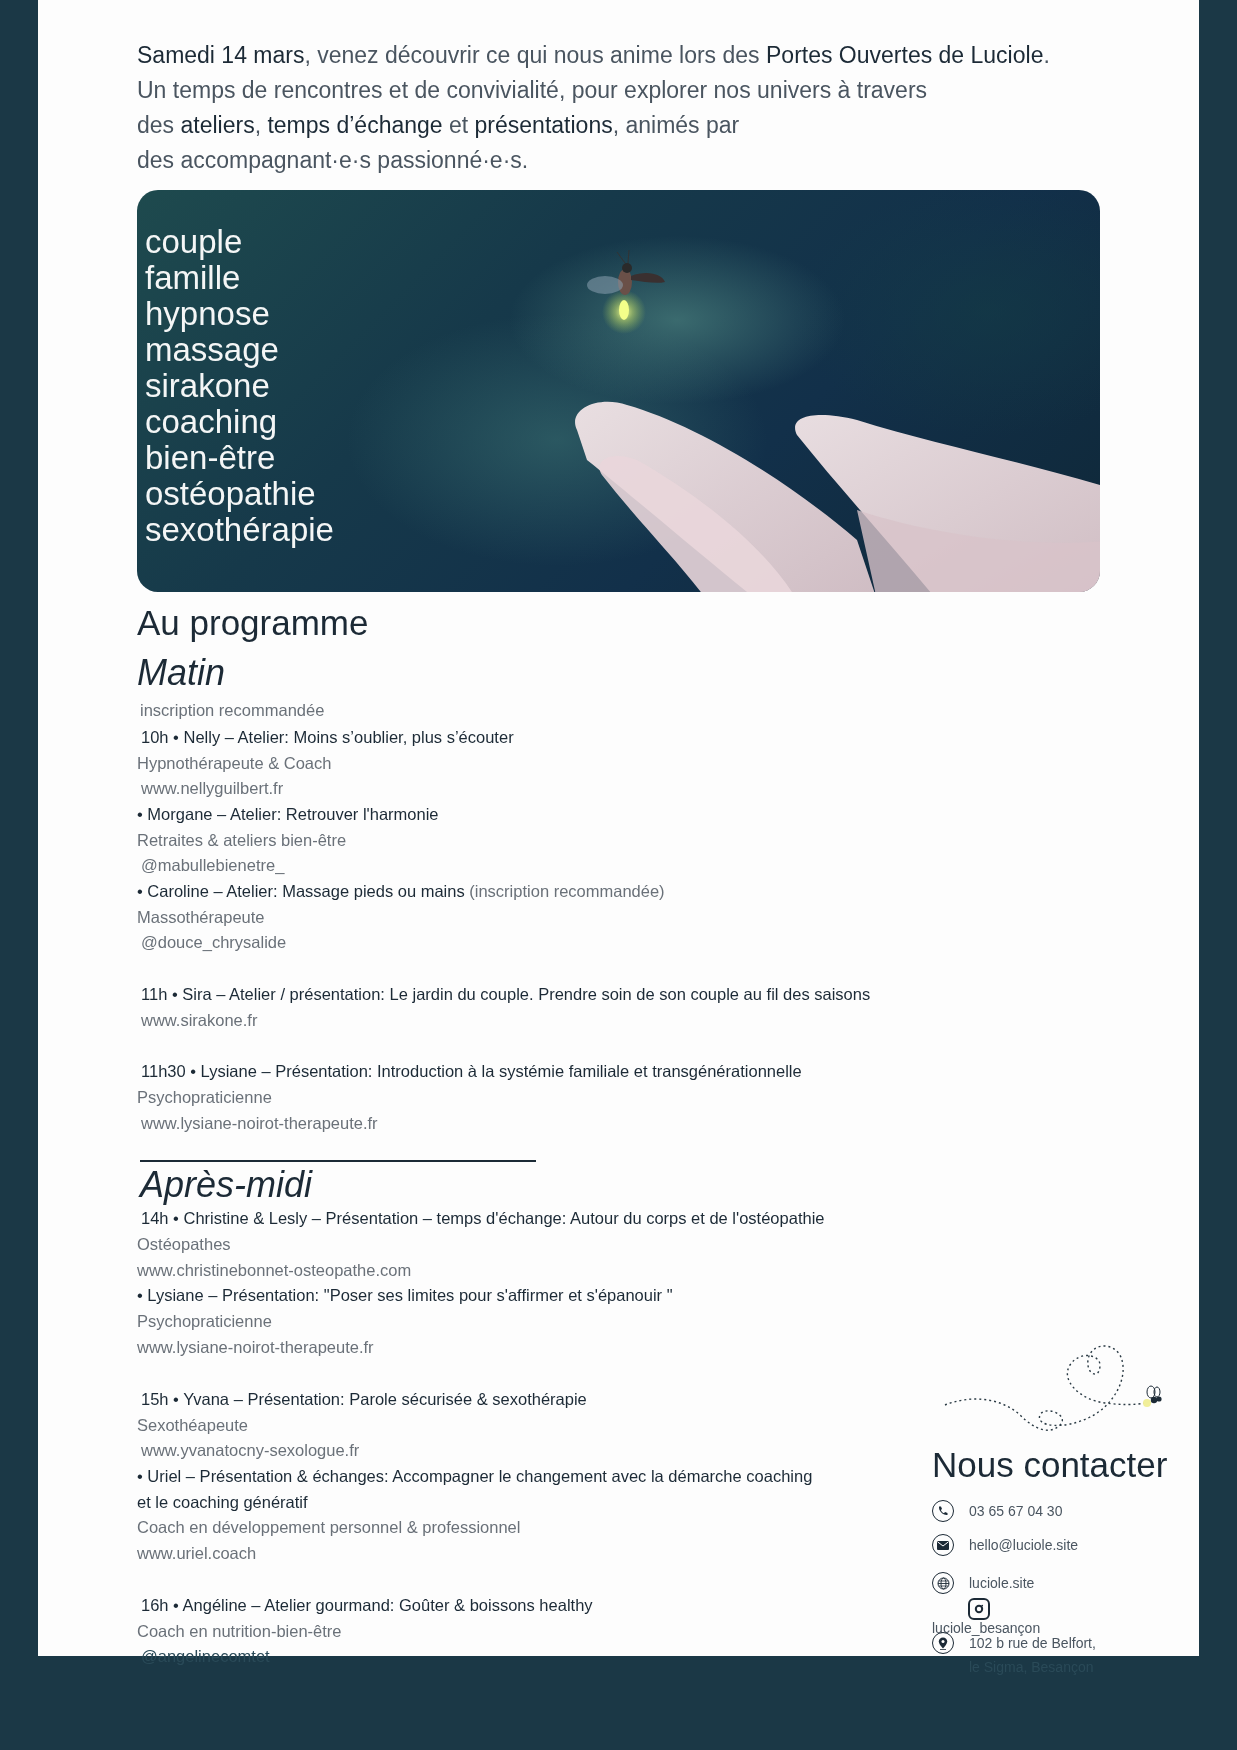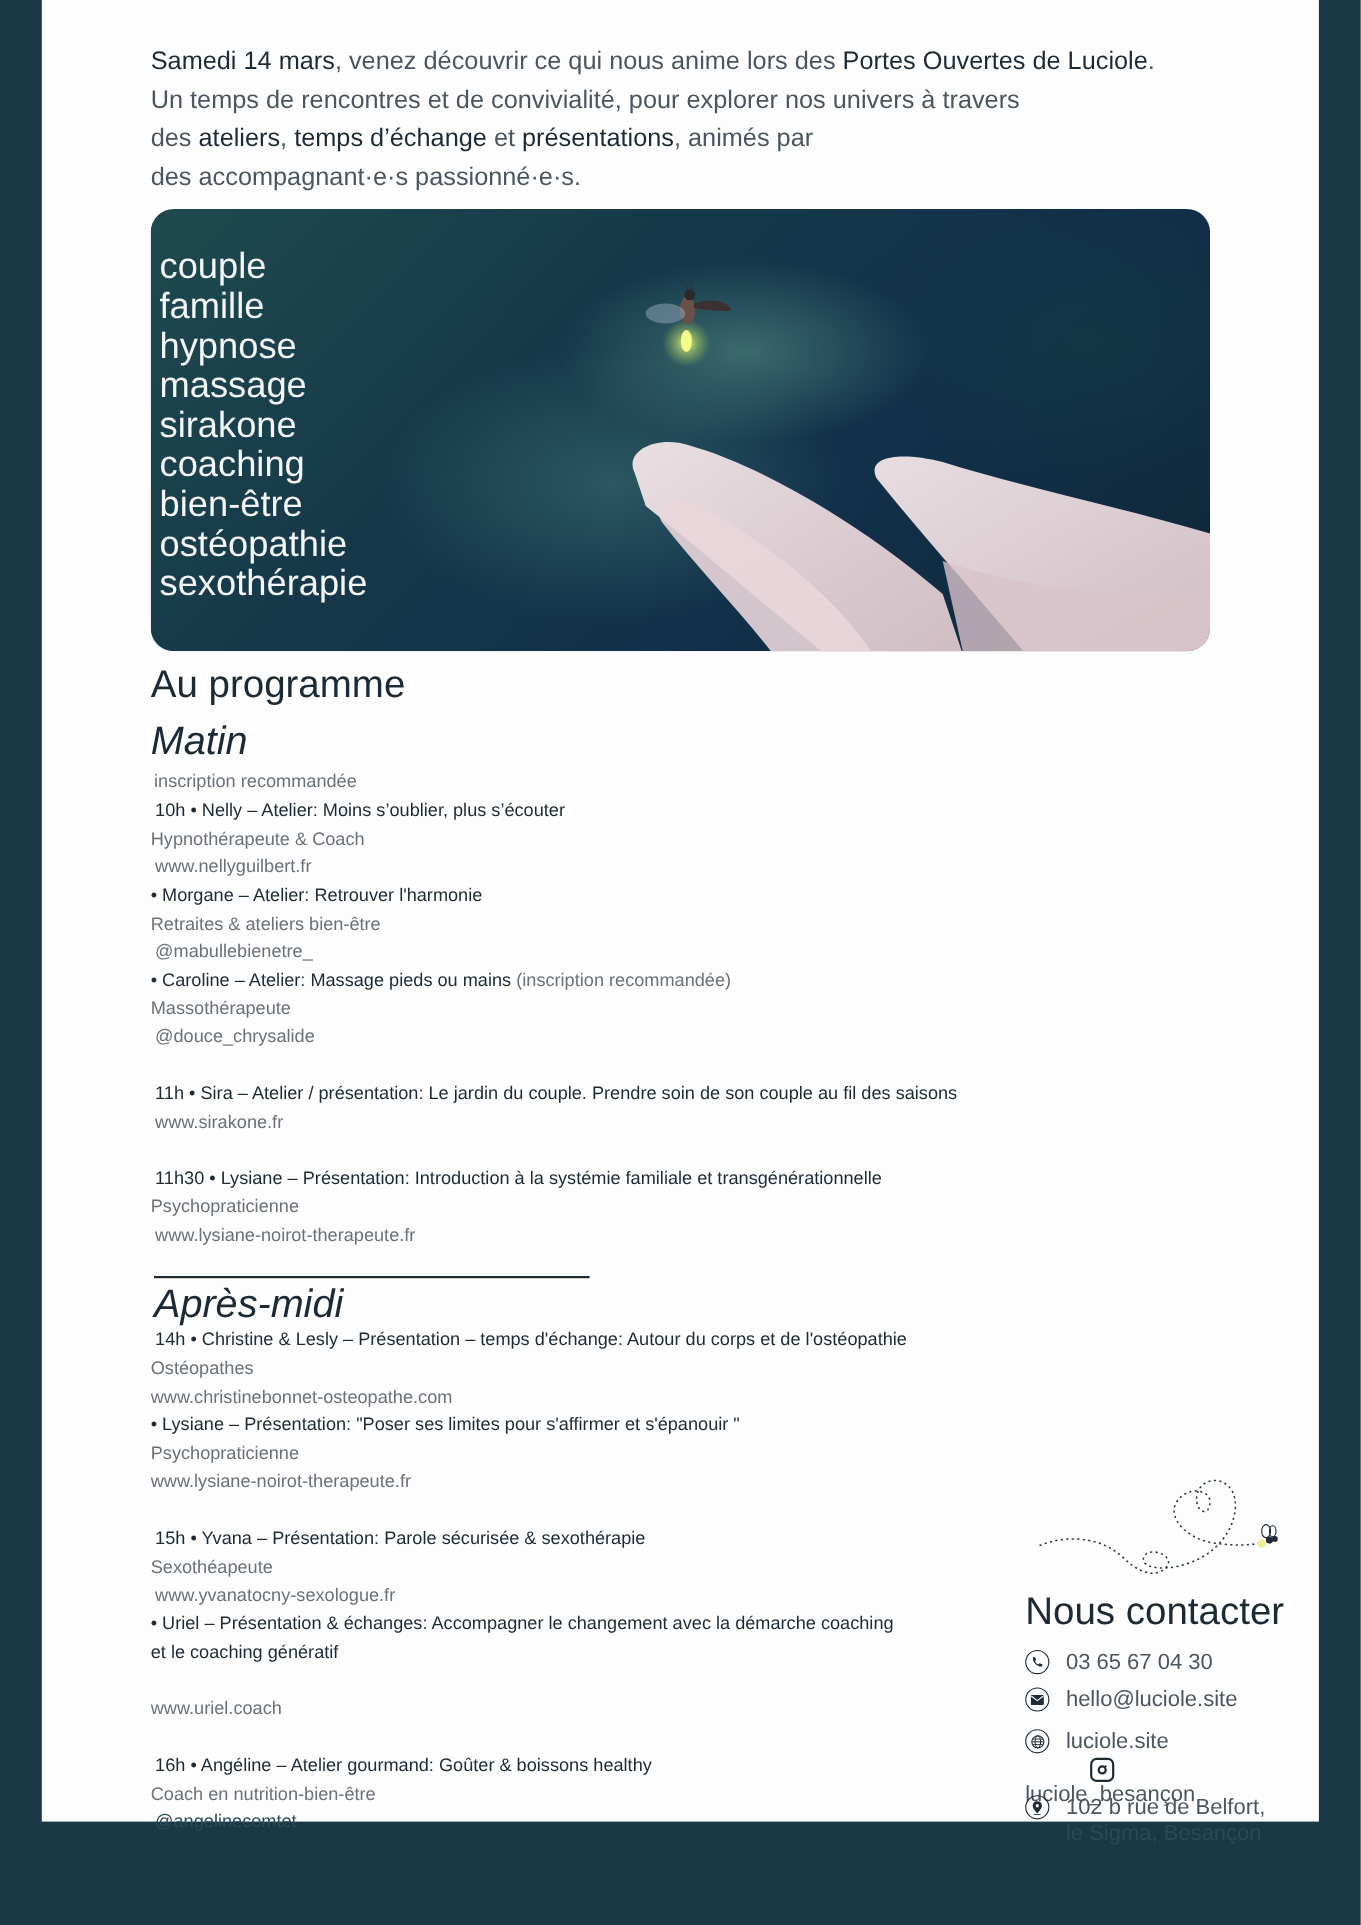--- a/index.html
+++ b/index.html
@@ -53,21 +53,21 @@
     position:absolute; left:3px; top:1160px; width:396px; height:2px; background:#1c2a36;
   }
   .contact {
     position:absolute; left:795px; top:1340px; width:280px;
   }
   .contact-title {
     position:absolute; left:0; top:105px; font-size:35px; color:#1c2a36; white-space:nowrap;
   }
   .citem {
     position:absolute; left:0; height:26px; display:flex; align-items:center;
-    font-size:20px; color:#4a5560; white-space:nowrap;
+    font-size:14px; color:#4a5560; white-space:nowrap;
   }
   .cicon {
     width:22px; height:22px; border:1.5px solid #1c2a36; border-radius:50%;
     display:flex; align-items:center; justify-content:center; box-sizing:border-box;
     margin-right:15px; flex:none;
   }
   .cicon.sq { border-radius:6px; border-width:2.5px; }
   .overflow-line { color:#2a4a58 !important; }
 </style>
 </head>
@@ -166,20 +166,21 @@
   <div class="line t" style="top:1283px;">• Lysiane – Présentation: "Poser ses limites pour s'affirmer et s'épanouir "</div>
   <div class="line s" style="top:1309px;">Psychopraticienne</div>
   <div class="line s" style="top:1335px;">www.lysiane-noirot-therapeute.fr</div>
 
   <div class="line t" style="top:1387px; left:4px;">15h • Yvana – Présentation: Parole sécurisée &amp; sexothérapie</div>
   <div class="line s" style="top:1413px;">Sexothéapeute</div>
   <div class="line s" style="top:1438px; left:4px;">www.yvanatocny-sexologue.fr</div>
 
   <div class="line t" style="top:1464px;">• Uriel – Présentation &amp; échanges: Accompagner le changement avec la démarche coaching</div>
   <div class="line t" style="top:1490px;">et le coaching génératif</div>
+  <div class="line s" style="top:1515px;">Coach en développement personnel &amp; professionnel</div>
   <div class="line s" style="top:1541px;">www.uriel.coach</div>
 
   <div class="line t" style="top:1593px; left:4px;">16h • Angéline – Atelier gourmand: Goûter &amp; boissons healthy</div>
   <div class="line s" style="top:1619px;">Coach en nutrition-bien-être</div>
   <div class="line s overflow-line" style="top:1644px; left:4px;">@angelinecomtet</div>
 
   <div class="contact">
     <svg style="position:absolute; left:8px; top:-5px;" width="230" height="110" viewBox="0 0 230 110">
       <path d="M5 70 C 30 60, 60 62, 80 80 C 95 95, 110 100, 120 90 C 130 80, 105 70, 100 80 C 95 92, 125 95, 150 82 C 175 70, 190 40, 180 20 C 170 5, 150 10, 148 25 C 146 40, 160 45, 160 30 C 160 20, 140 15, 130 30 C 120 45, 140 65, 165 68 C 180 70, 195 70, 205 68" fill="none" stroke="#2a3a44" stroke-width="1.4" stroke-dasharray="2 3"></path>
       <circle cx="207" cy="68" r="4" fill="#f1ef9a"></circle>

